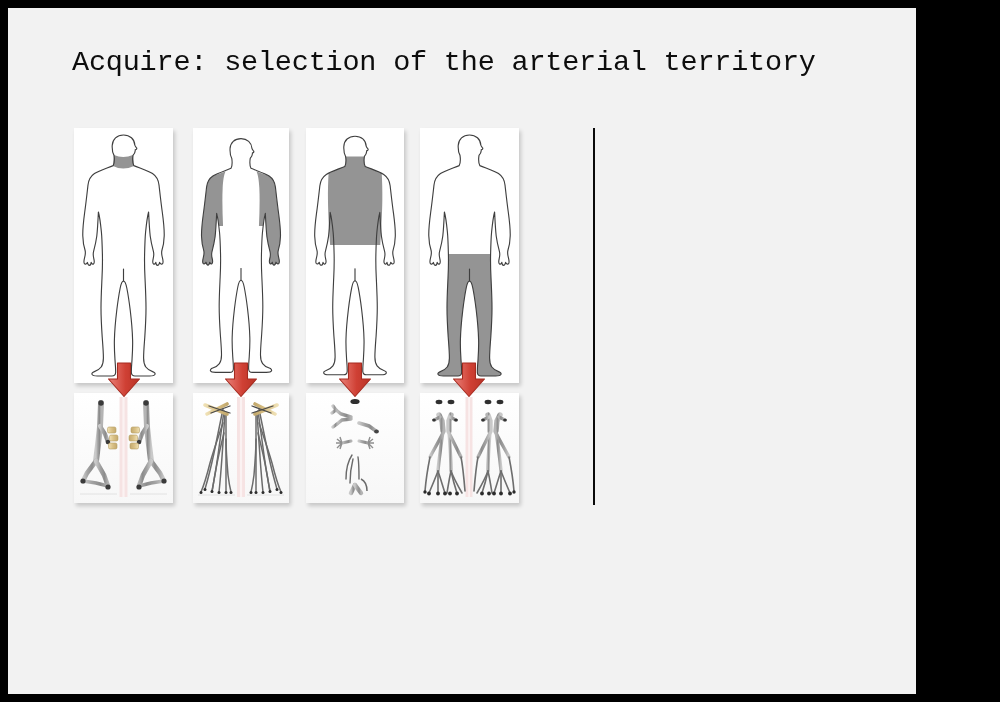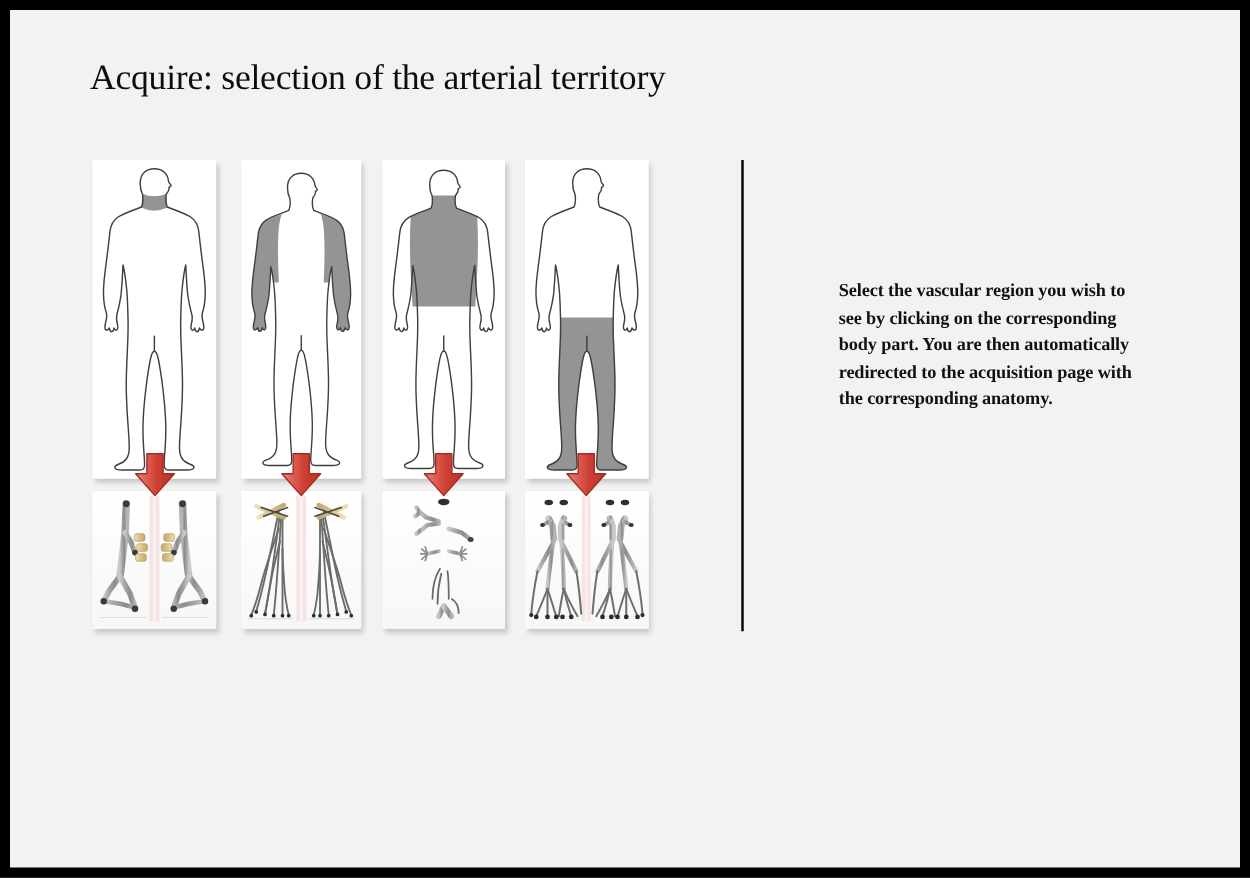--- a/index.html
+++ b/index.html
@@ -2,25 +2,25 @@
 <html><head>
 <meta charset="utf-8">
 <style>
   html, body {
     margin: 0;
     padding: 0;
     background: #000000;
   }
   #slide-root {
     position: relative;
-    width: 1000px;
+    width: 916px;
     height: 702px;
     background: #000000;
     overflow: hidden;
-    font-family: Liberation Serif, serif;
+    font-family: Liberation Mono, monospace;
   }
   #slide-canvas {
     position: absolute;
     left: 8px;
     top: 8px;
     width: 984px;
     height: 686px;
     background: #f2f2f2;
   }
 
@@ -760,16 +760,15 @@
             <circle cx="30" cy="100.5" r="1.9"></circle>
             <circle cx="37" cy="100.5" r="1.9"></circle>
             <circle cx="5" cy="99" r="1.7"></circle>
           </g>
         </g>
       </svg>
     </div>
 
     <div id="divider"></div>
 
-    <div id="instruction-text">Select the vascular region you wish to see by clicking on the corresponding body part. You are then automatically redirected to the acquisition page with the corresponding anatomy.</div>
 
   </div>
 </div>
 
 </body></html>

